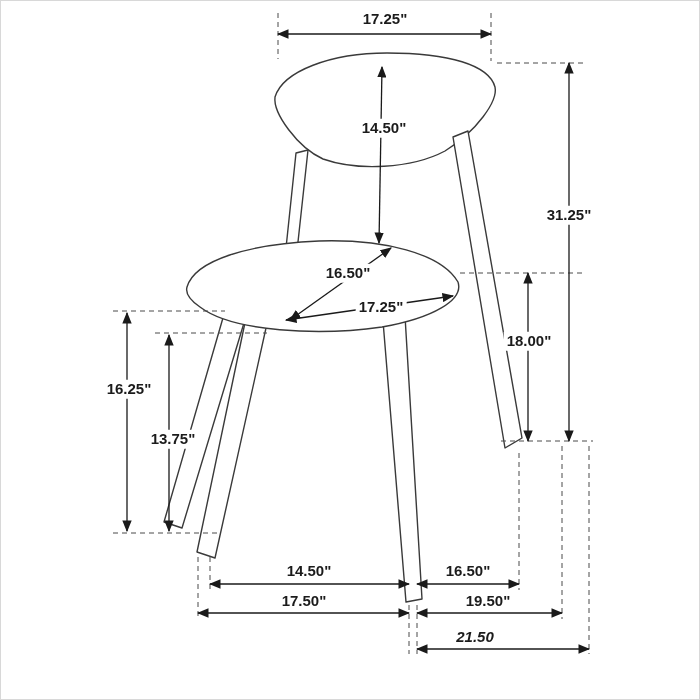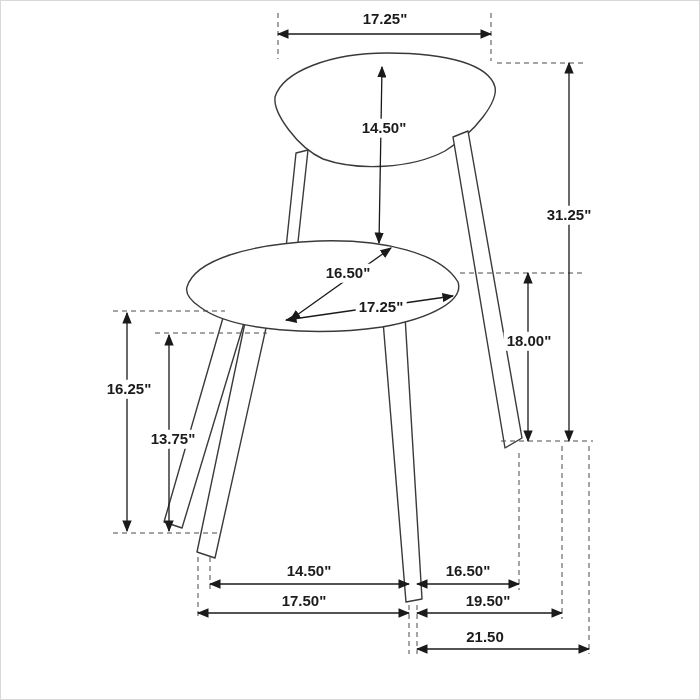--- a/index.html
+++ b/index.html
@@ -93,15 +93,15 @@
   <div class="dim-label" style="left:568px; top:214px;">31.25"</div>
   <div class="dim-label" style="left:347px; top:272px;">16.50"</div>
   <div class="dim-label" style="left:380px; top:306px;">17.25"</div>
   <div class="dim-label" style="left:528px; top:340px;">18.00"</div>
   <div class="dim-label" style="left:128px; top:388px;">16.25"</div>
   <div class="dim-label" style="left:172px; top:438px;">13.75"</div>
   <div class="dim-label" style="left:308px; top:570px;">14.50"</div>
   <div class="dim-label" style="left:467px; top:570px;">16.50"</div>
   <div class="dim-label" style="left:303px; top:600px;">17.50"</div>
   <div class="dim-label" style="left:487px; top:600px;">19.50"</div>
-  <div class="dim-label" style="left:484px; top:636px;">21.50</div>
+  <div class="dim-label" style="left:474px; top:636px;font-style:italic;">21.50</div>
 
 </div>
 
 </body></html>

